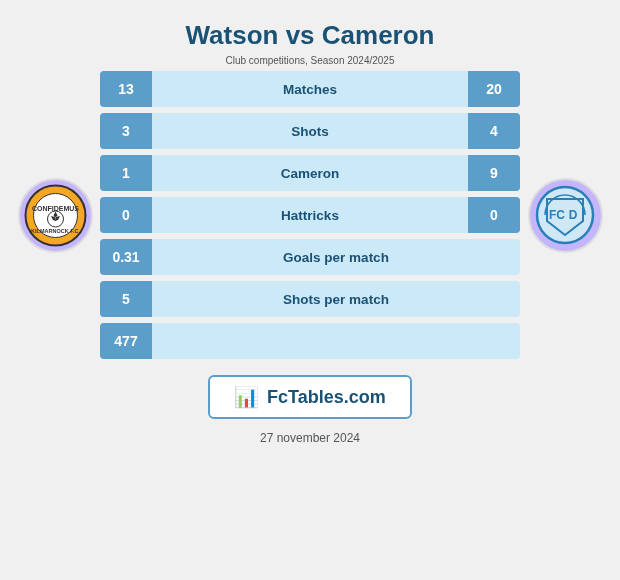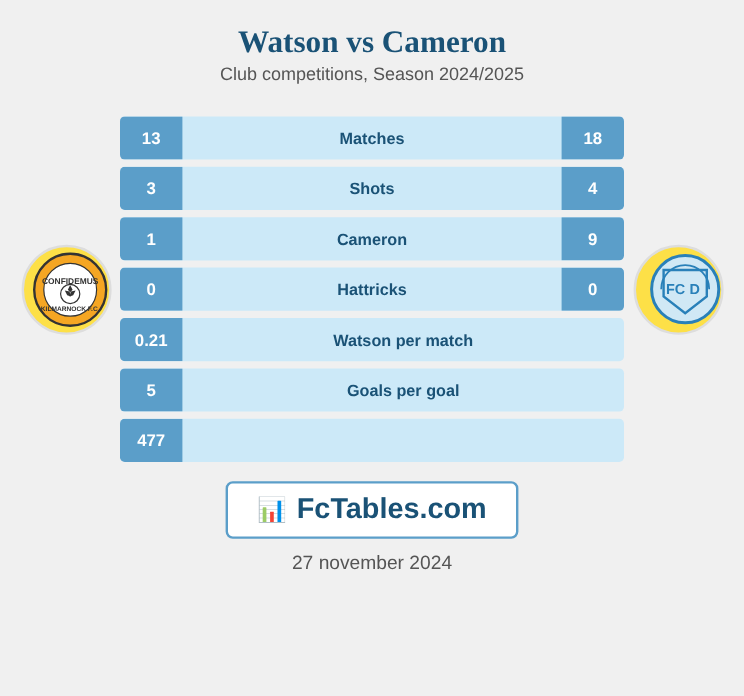--- a/index.html
+++ b/index.html
@@ -13,51 +13,50 @@
       align-items: center;
       padding: 20px 10px;
       overflow: hidden;
     }
     .title {
       font-size: 26px;
       font-weight: bold;
       color: #1a5276;
       margin-bottom: 4px;
       text-align: center;
-      font-family: Liberation Serif, serif;
     }
     .subtitle {
-      font-size: 15px;
+      font-size: 10px;
       color: #555;
-      margin-bottom: 26px;
+      margin-bottom: 5px;
       text-align: center;
     }
     .main-content {
       display: flex;
       flex-direction: row;
       align-items: center;
       width: 100%;
       gap: 0;
     }
     .badge-left, .badge-right {
       display: flex;
       flex-direction: column;
       align-items: center;
       width: 90px;
       flex-shrink: 0;
     }
     .badge-circle {
       width: 75px;
       height: 75px;
       border-radius: 50%;
-      background: #fde047;
+      background: #c4b5fd;
       border: 2px solid #ddd;
       display: flex;
       align-items: center;
-      justify-content: flex-end;
+      justify-content: center;
       overflow: hidden;
     }
     
     .kilmarnock-badge {
       width: 65px;
       height: 65px;
     }
     
     .dundee-badge {
       width: 60px;
@@ -118,31 +117,31 @@
       margin-top: 16px;
       background: #fff;
       border: 2px solid #5b9ec9;
       border-radius: 6px;
       padding: 8px 24px;
       display: flex;
       align-items: center;
       gap: 8px;
     }
     .logo-banner-text {
-      font-size: 24px;
+      font-size: 18px;
       font-weight: bold;
       color: #1a5276;
     }
     .logo-icon {
       font-size: 20px;
       color: #1a5276;
     }
     .date-text {
       margin-top: 12px;
-      font-size: 16px;
+      font-size: 12px;
       color: #555;
       text-align: center;
     }
     
   </style>
 </head>
 <body>
 
 <h1 class="title">Watson vs Cameron</h1>
 <p class="subtitle">Club competitions, Season 2024/2025</p>
@@ -163,44 +162,44 @@
         <path d="M37 33 l-4 1 l-1 4 l3-1z" fill="#333"></path>
         <text x="32.5" y="50" text-anchor="middle" font-size="5.5" font-weight="bold" fill="#333">KILMARNOCK F.C.</text>
       </svg>
     </div>
   </div>
 
   <div class="stats-table" id="stats-table">
   <div class="stat-row">
         <div class="stat-left-val">13</div>
         <div class="stat-label">Matches</div>
-        <div class="stat-right-val">18</div>
+        <div class="stat-right-val">20</div>
       </div>
       <div class="stat-row">
         <div class="stat-left-val">3</div>
         <div class="stat-label">Shots</div>
         <div class="stat-right-val">4</div>
       </div>
       <div class="stat-row">
         <div class="stat-left-val">1</div>
         <div class="stat-label">Cameron</div>
         <div class="stat-right-val">9</div>
       </div>
       <div class="stat-row">
         <div class="stat-left-val">0</div>
         <div class="stat-label">Hattricks</div>
         <div class="stat-right-val">0</div>
       </div>
       <div class="stat-row">
-        <div class="stat-left-val">0.21</div>
-        <div class="stat-label">Watson per match</div>
+        <div class="stat-left-val">0.31</div>
+        <div class="stat-label">Goals per match</div>
       </div>
       <div class="stat-row">
         <div class="stat-left-val">5</div>
-        <div class="stat-label">Goals per goal</div>
+        <div class="stat-label">Shots per match</div>
       </div>
       <div class="stat-row">
         <div class="stat-right-val">477</div>
       </div>
     </div>
 
   <div class="badge-right">
     <div class="badge-circle">
       <svg class="dundee-badge" viewBox="0 0 60 60" xmlns="http://www.w3.org/2000/svg">
 

